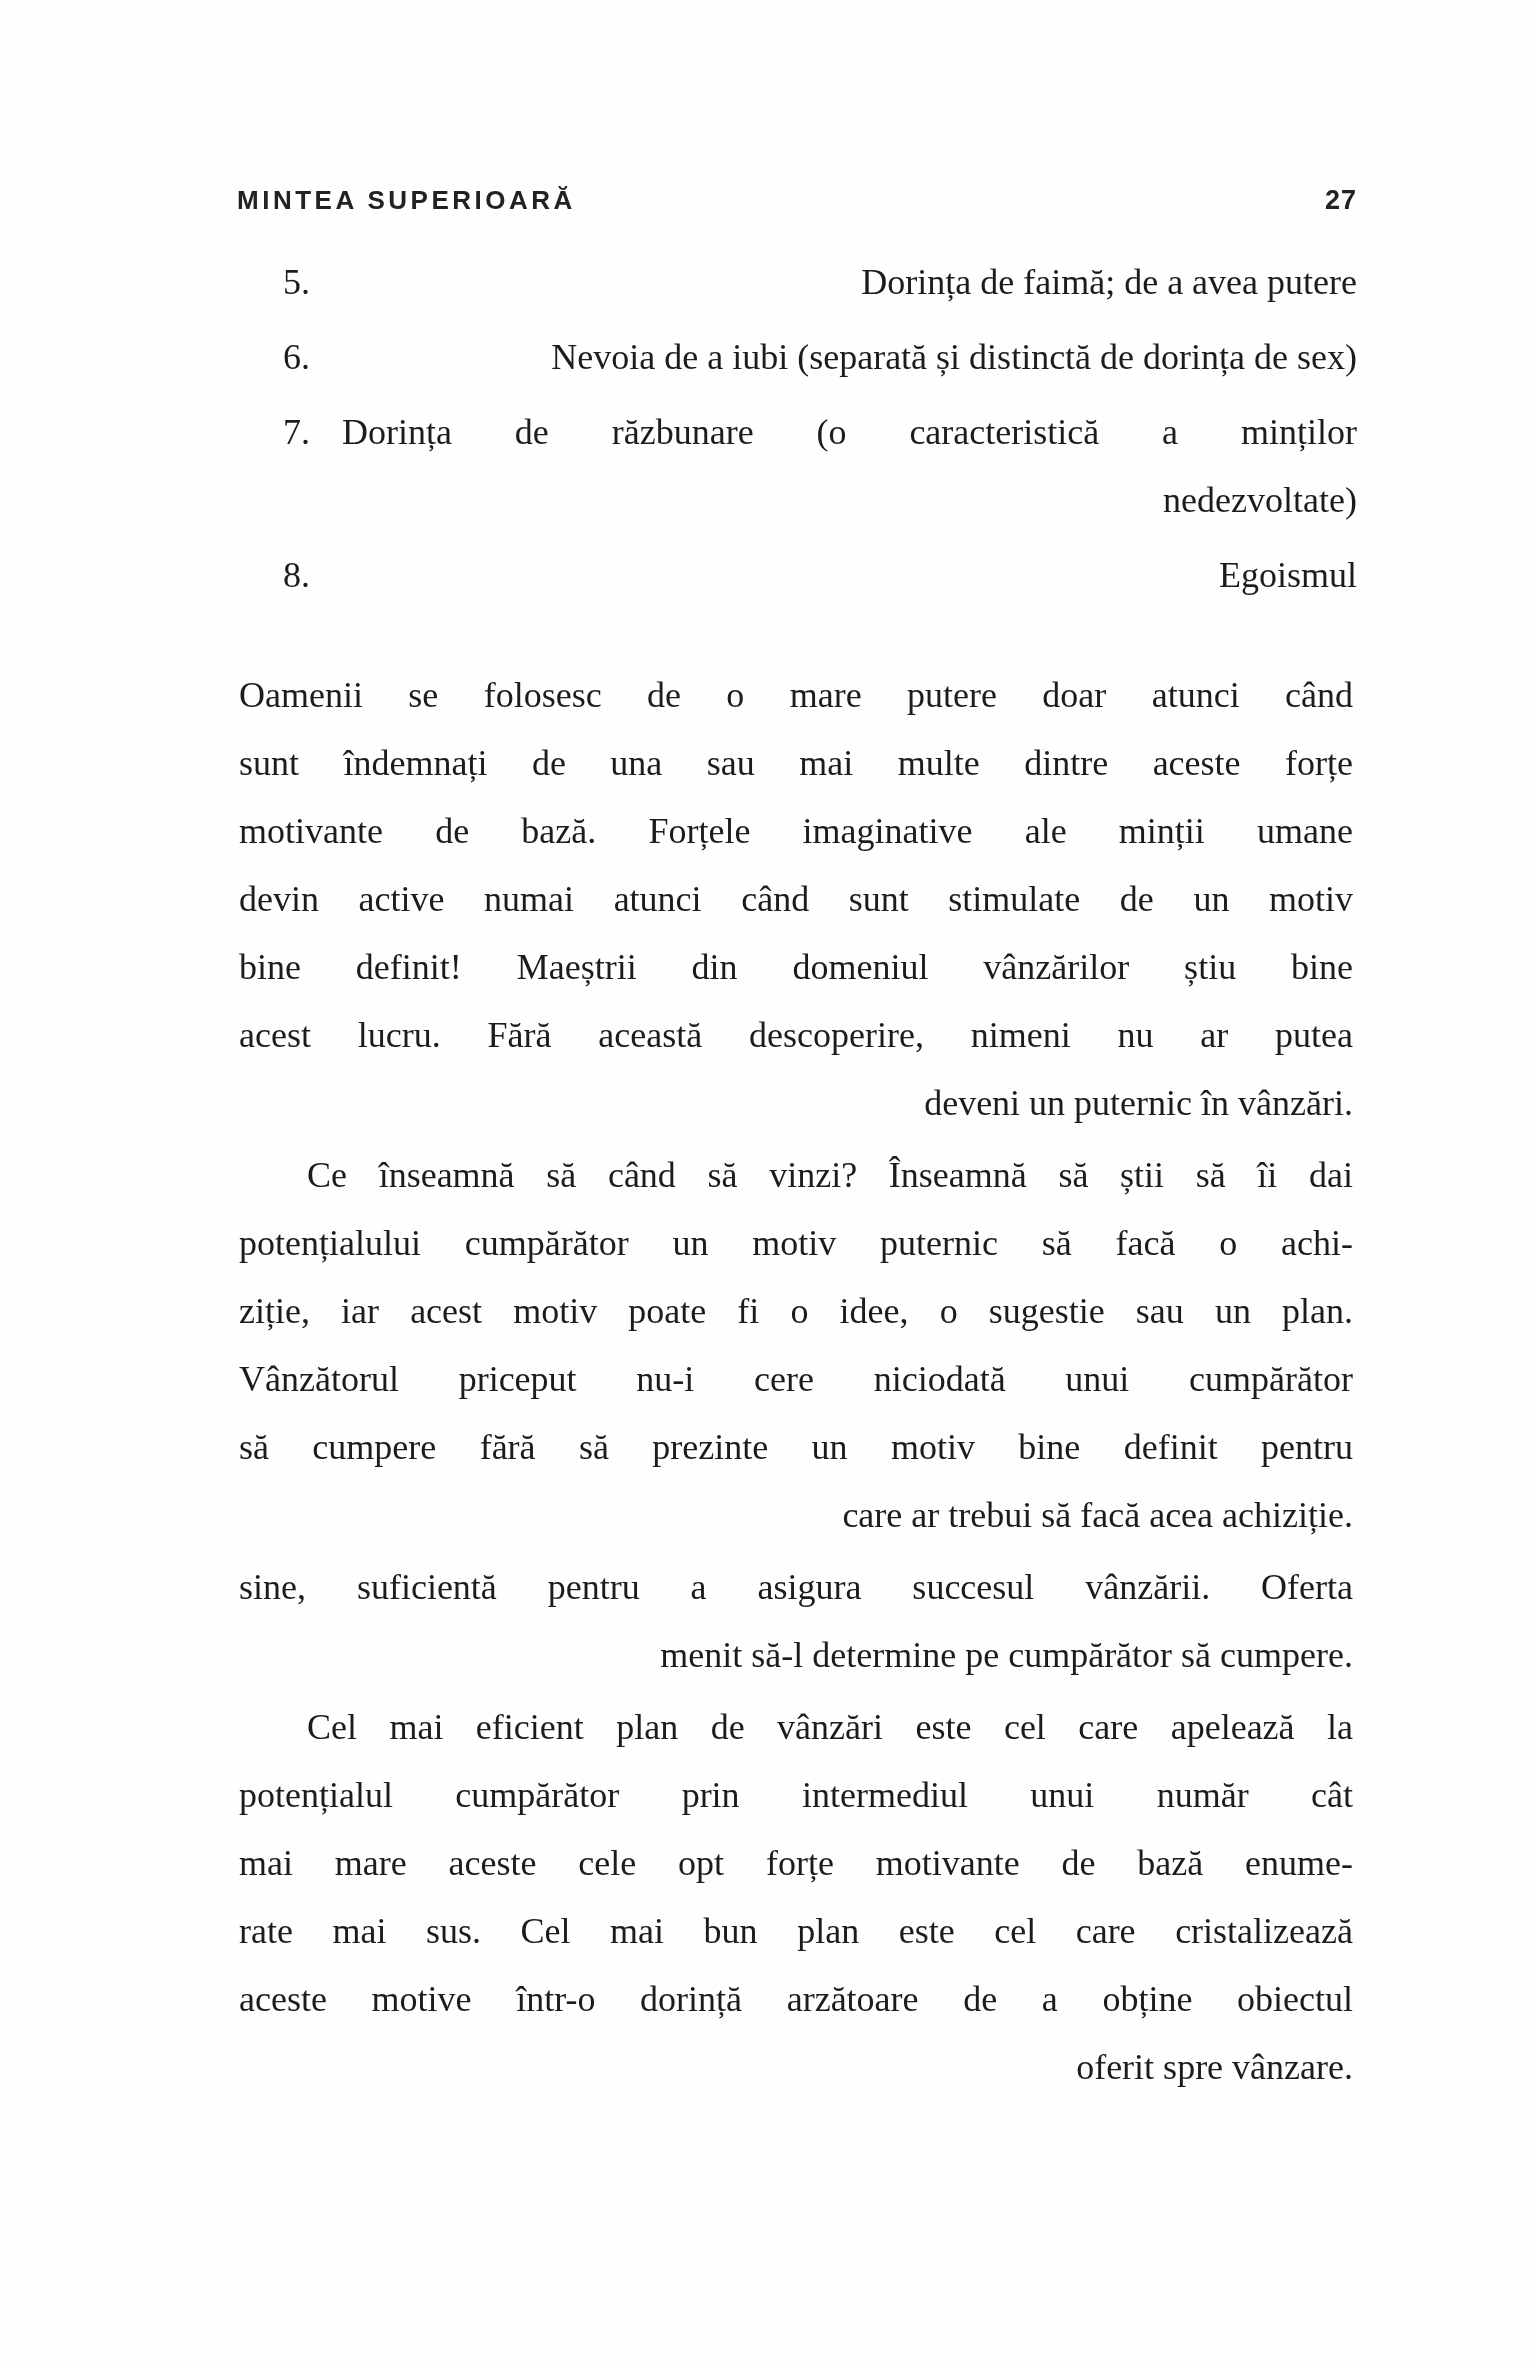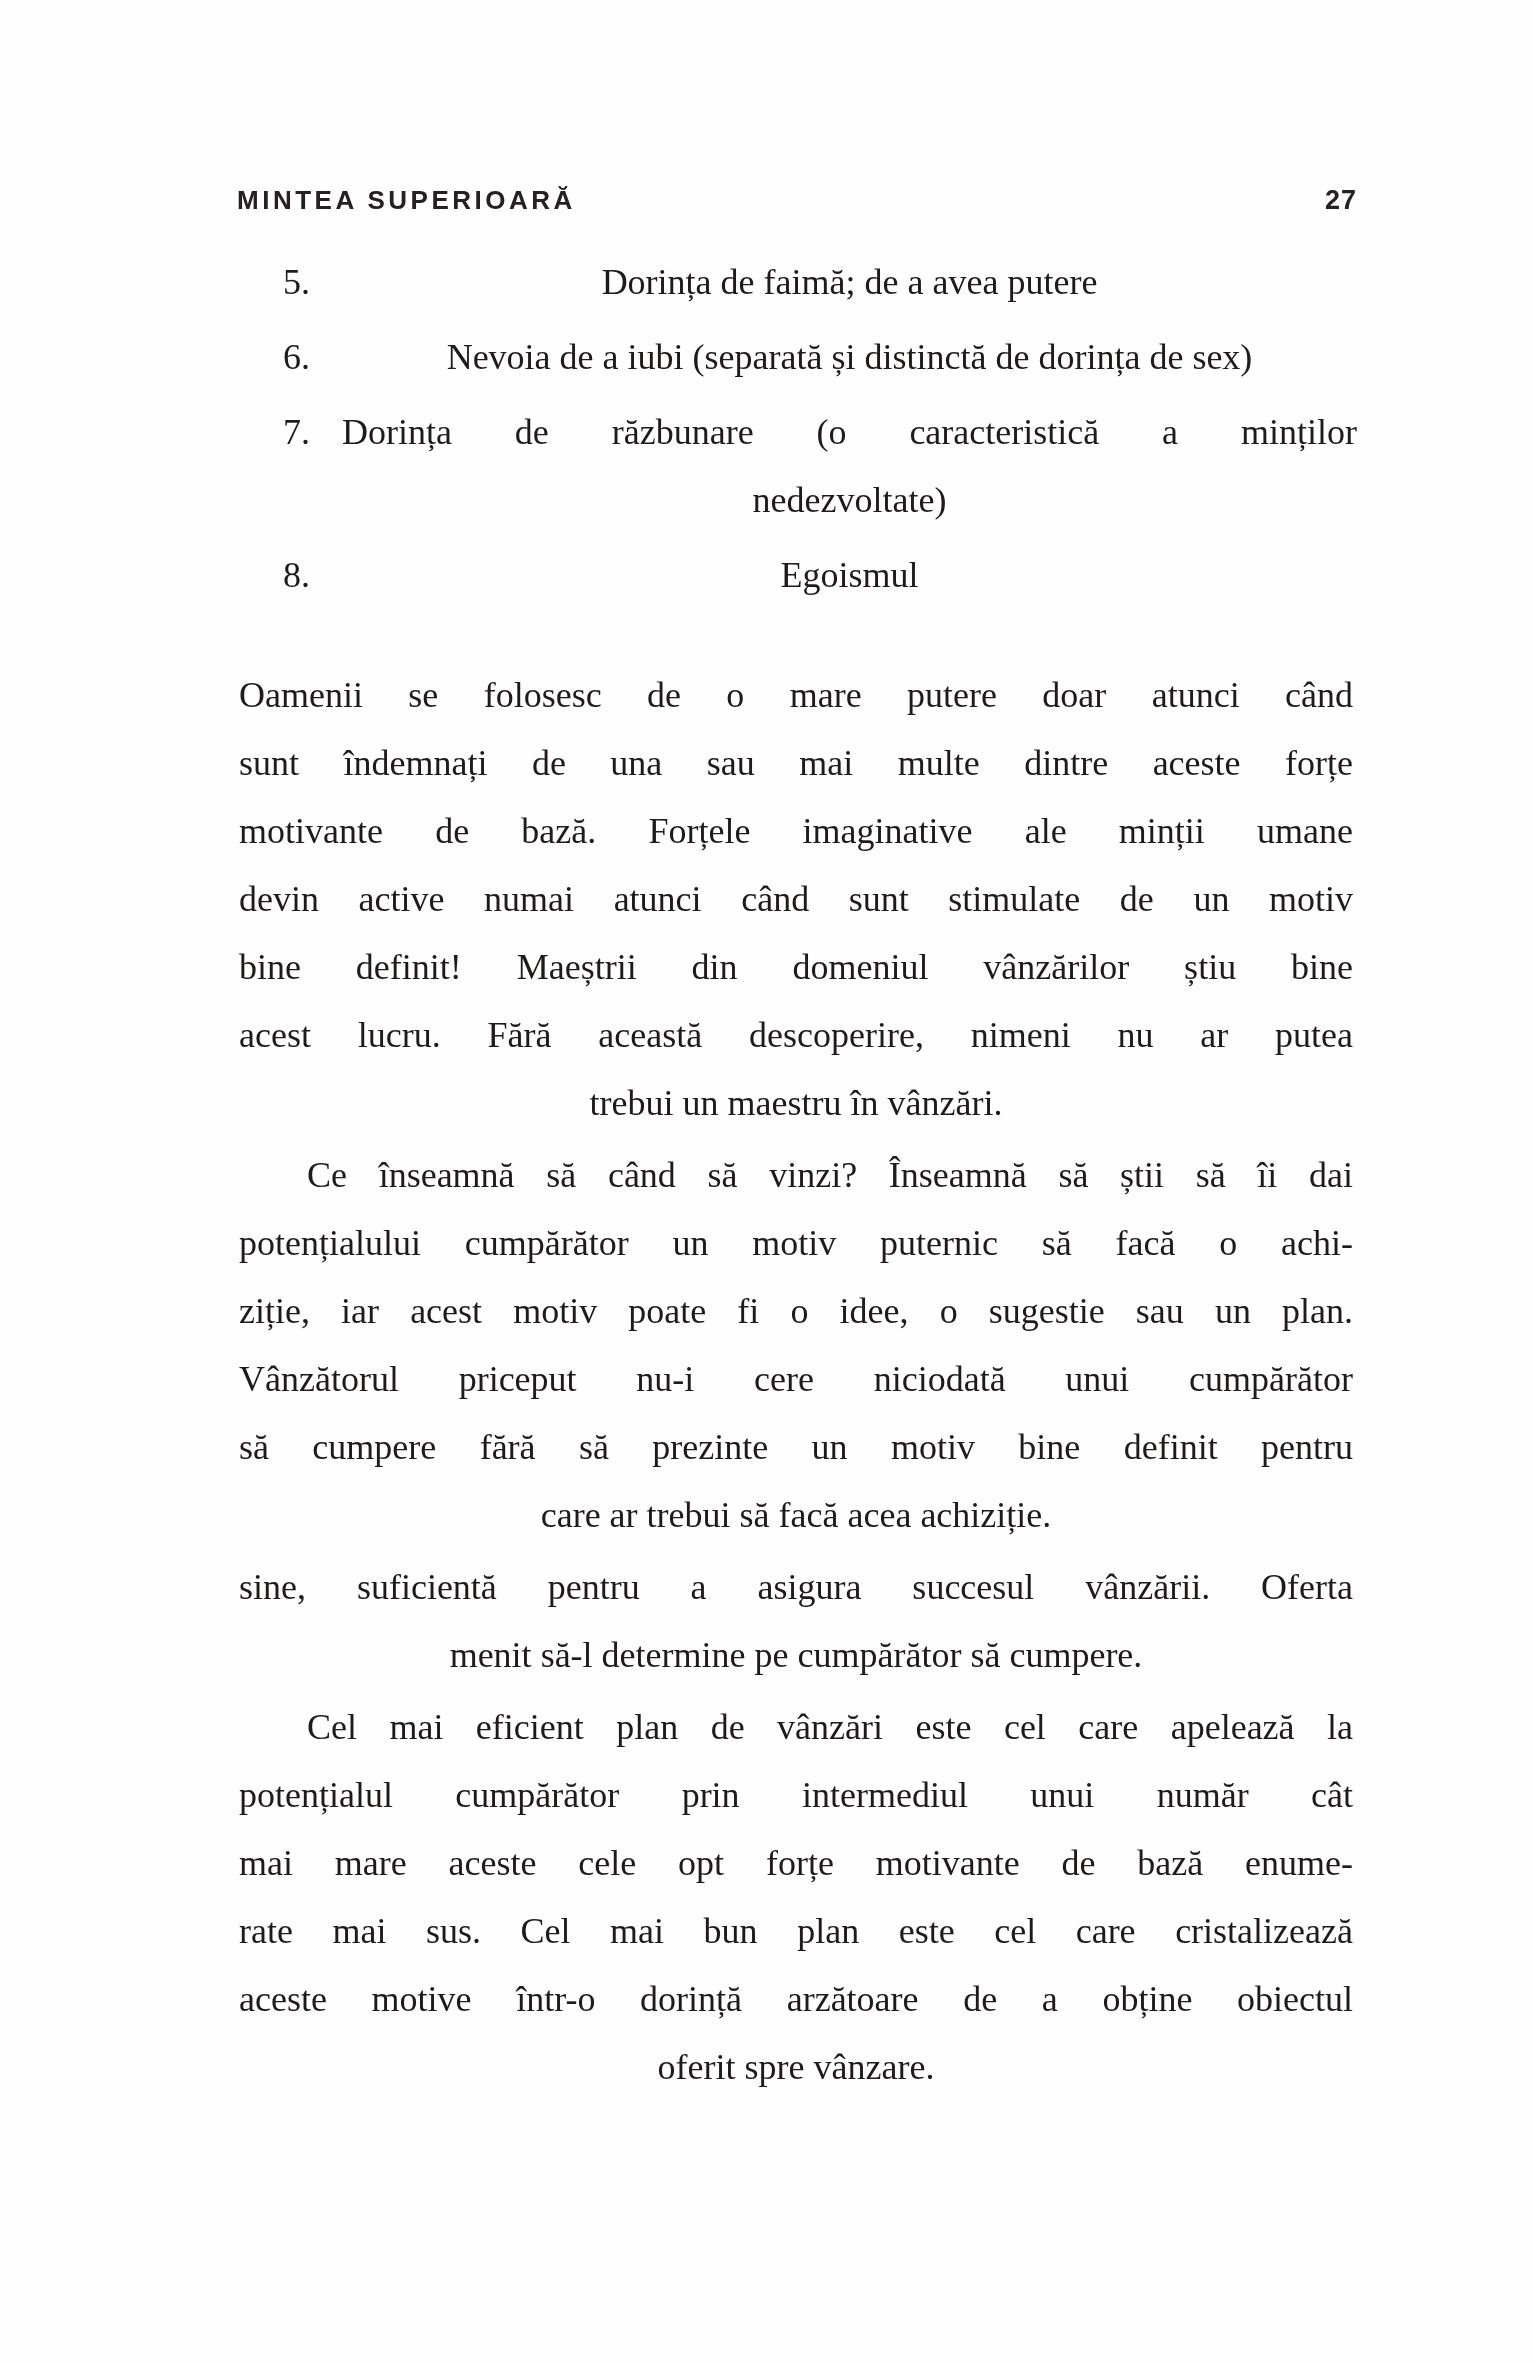--- a/index.html
+++ b/index.html
@@ -41,21 +41,21 @@
   .content {
     position: absolute;
     top: 248px;
     left: 235px;
     width: 1122px;
     font-size: 36px;
     color: #1f1b1a;
   }
   .line {
     line-height: 68px;
-    text-align: center;
+    text-align: right;
     white-space: normal;
   }
   .line.just {
     text-align: justify;
     text-align-last: justify;
   }
   .line.indent {
     padding-left: 68px;
   }
   .list-item {
@@ -106,21 +106,21 @@
         </div>
       </div>
     <div class="body-text">
         <div class="paragraph">
           <div class="line just">Oamenii se folosesc de o mare putere doar atunci când</div>
           <div class="line just">sunt îndemnați de una sau mai multe dintre aceste forțe</div>
           <div class="line just">motivante de bază. Forțele imaginative ale minții umane</div>
           <div class="line just">devin active numai atunci când sunt stimulate de un motiv</div>
           <div class="line just">bine definit! Maeștrii din domeniul vânzărilor știu bine</div>
           <div class="line just">acest lucru. Fără această descoperire, nimeni nu ar putea</div>
-          <div class="line">trebui un maestru în vânzări.</div>
+          <div class="line">deveni un puternic în vânzări.</div>
         </div>
         <div class="paragraph">
           <div class="line just indent">Ce înseamnă să când să vinzi? Înseamnă să știi să îi dai</div>
           <div class="line just">potențialului cumpărător un motiv puternic să facă o achi-</div>
           <div class="line just">ziție, iar acest motiv poate fi o idee, o sugestie sau un plan.</div>
           <div class="line just">Vânzătorul priceput nu-i cere niciodată unui cumpărător</div>
           <div class="line just">să cumpere fără să prezinte un motiv bine definit pentru</div>
           <div class="line">care ar trebui să facă acea achiziție.</div>
         </div>
         <div class="paragraph">

